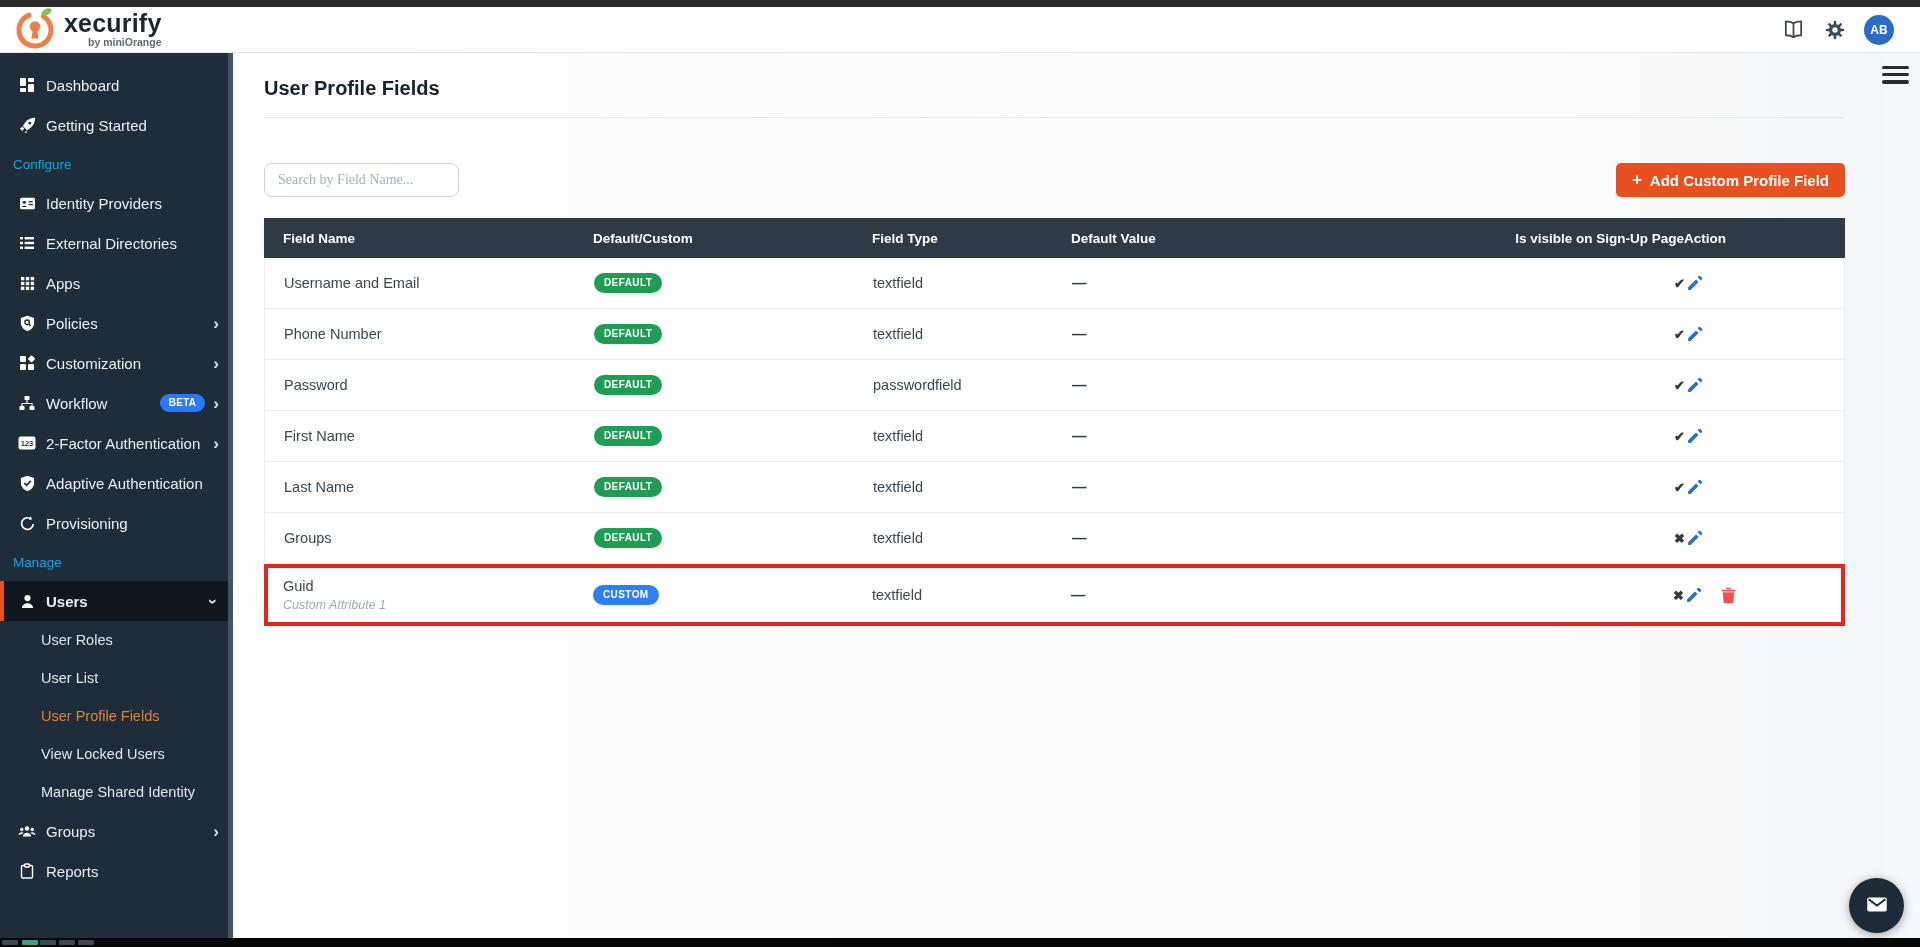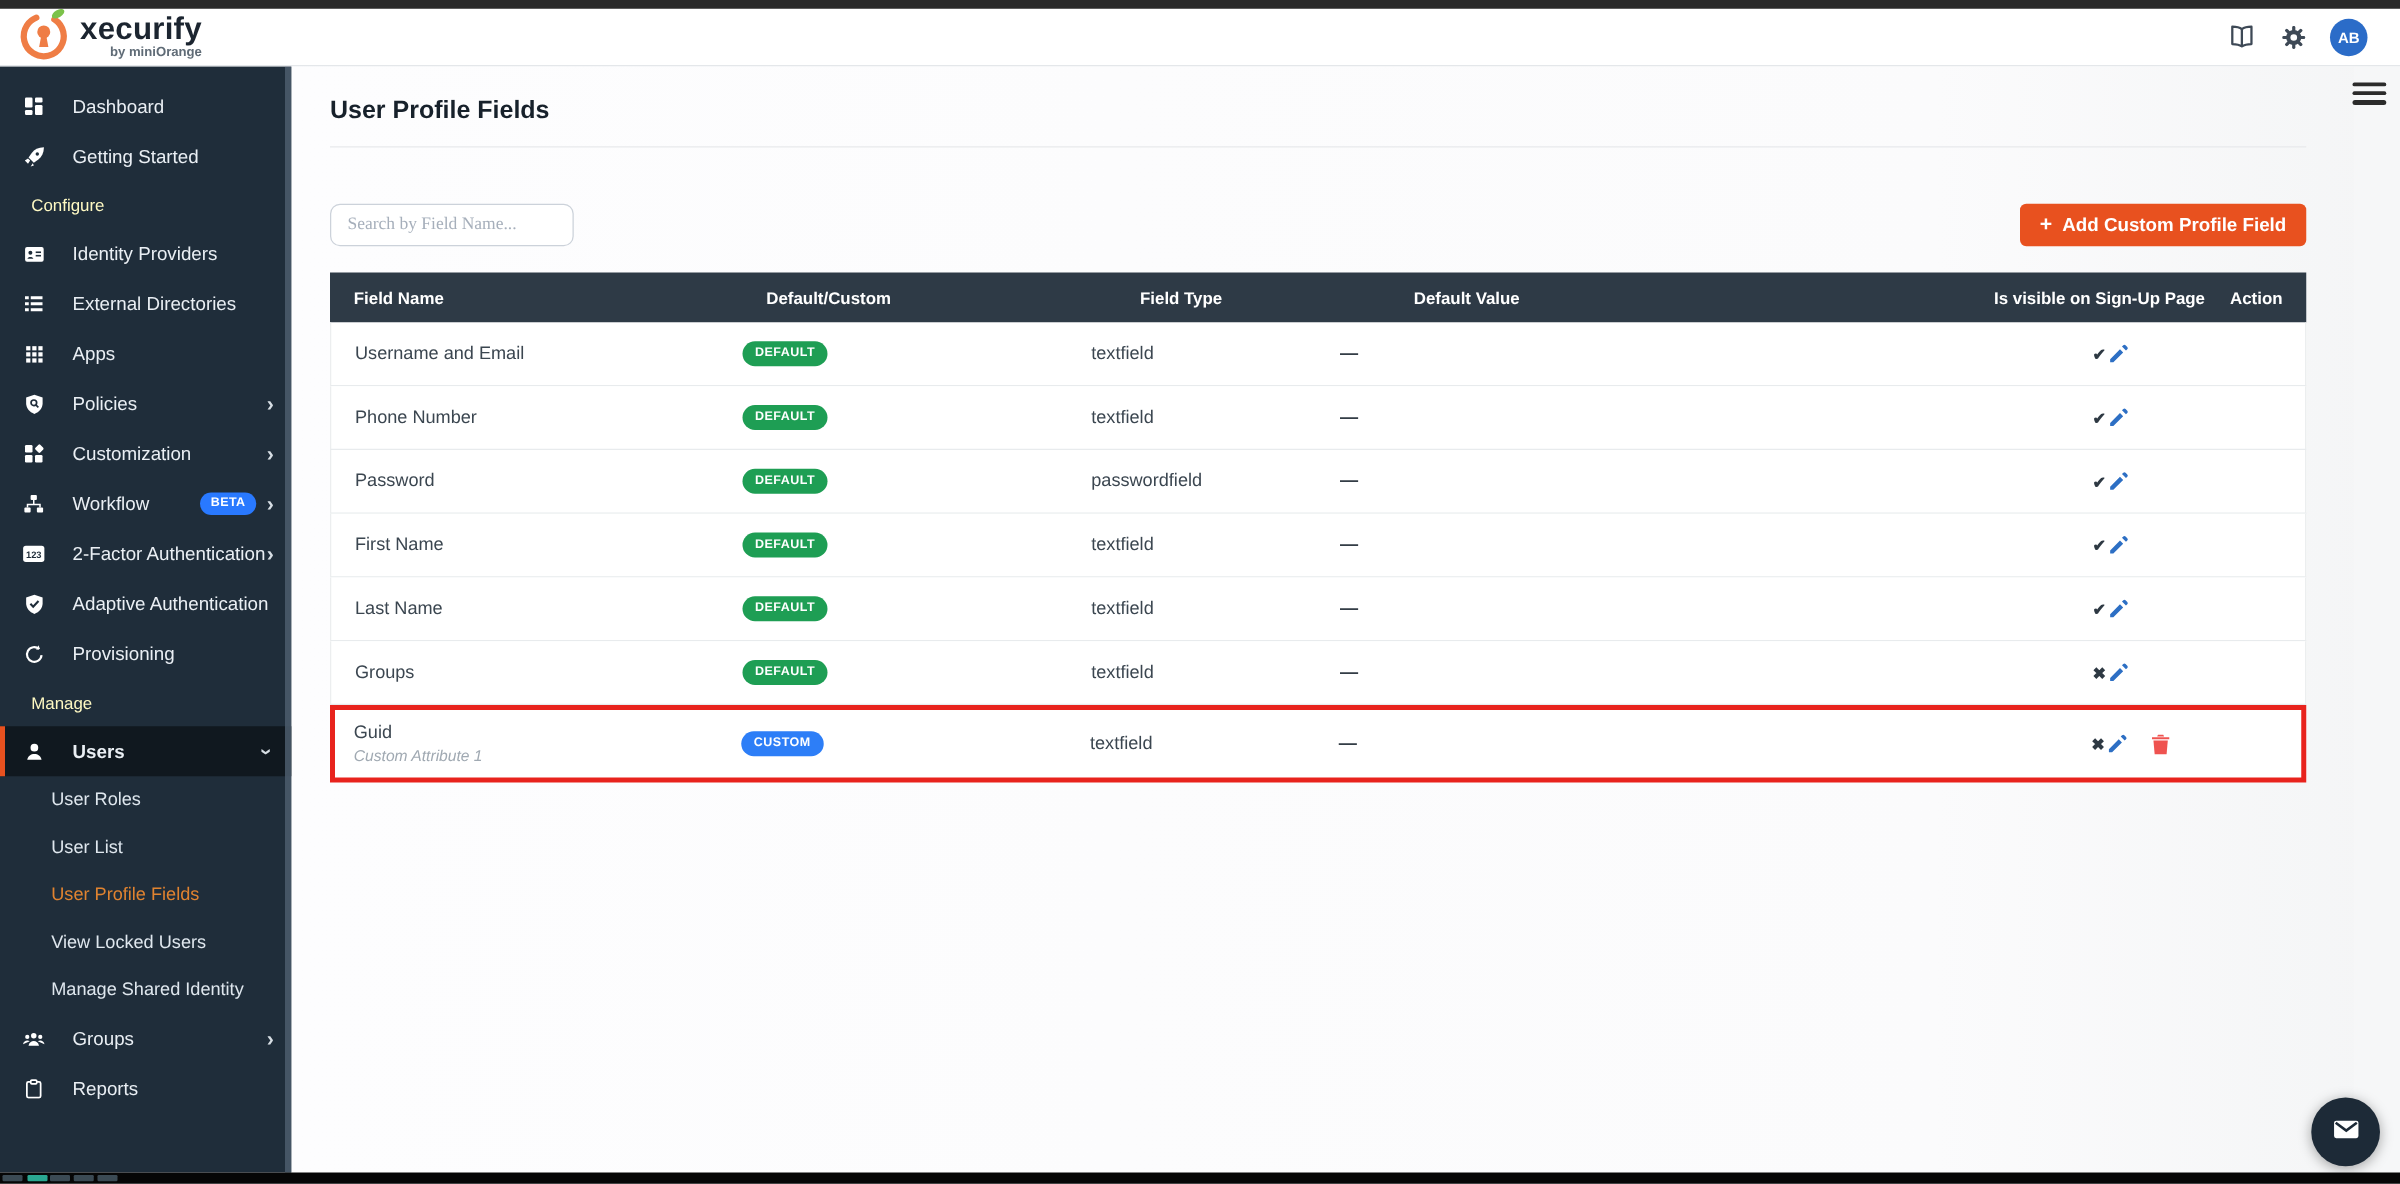--- a/index.html
+++ b/index.html
@@ -20,22 +20,22 @@
   .header-right { margin-left:auto; display:flex; align-items:center; gap:16px; }
   .hdr-icon-btn { width:26px; height:26px; display:flex; align-items:center; justify-content:center; cursor:pointer; }
   .avatar { width:30px; height:30px; border-radius:50%; background:#2b6cc8; color:#fff; font-size:12px; font-weight:700;
     display:flex; align-items:center; justify-content:center; cursor:pointer; }
 
   
   .sidebar { position:absolute; left:0; top:53px; width:233px; bottom:9px; background:#1f2d3a; padding-top:12px; z-index:30; }
   .sidebar::after { content:""; position:absolute; right:0; top:0; bottom:0; width:5px; background:#4c5d6d; opacity:.85; }
   .nav-item { height:40px; display:flex; align-items:center; padding-left:18px; color:#eaeff4; font-size:15px; cursor:pointer; position:relative; }
   .nav-icon { width:18px; height:18px; display:flex; align-items:center; justify-content:center; flex:0 0 18px; }
-  .nav-label { margin-left:22px; white-space:nowrap; }
-  .nav-section { height:38px; display:flex; align-items:center; padding-left:13px; color:#fef9c3; font-size:13.5px;margin-left:12px; }
+  .nav-label { margin-left:10px; white-space:nowrap; }
+  .nav-section { height:38px; display:flex; align-items:center; padding-left:13px; color:#0ea5e9; font-size:13.5px; }
   .chevron { margin-left:auto; margin-right:14px; color:#d7dee4; font-size:17px; font-weight:700; line-height:1; }
   .chevron.down { transform:rotate(90deg); margin-right:16px; }
   .beta-badge { margin-left:auto; background:#2979ff; color:#fff; font-size:10px; font-weight:700; letter-spacing:.3px;
     padding:3px 9px 4px; border-radius:10px; }
   .beta-badge + .chevron { margin-left:8px; }
   .nav-item.active-parent { background:#10181f; font-weight:700; }
   .nav-item.active-parent::before { content:""; position:absolute; left:0; top:0; bottom:0; width:4px; background:#e8511f; }
   .nav-sub { height:38px; display:flex; align-items:center; padding-left:41px; color:#dfe7ee; font-size:14.5px; cursor:pointer; }
   .nav-sub.active { color:#e08330; }
 
@@ -54,21 +54,21 @@
   .search-input { width:195px; height:34px; border:1px solid #ccd2da; border-radius:8px; padding:0 13px;
     font-size:14px; font-family:Liberation Serif, serif; color:#3a454f; background:#fff; outline:none; }
   .search-input::placeholder { color:#a6afbb; }
   .add-btn { margin-left:auto; height:34px; background:#e8511f; color:#fff; border:none; border-radius:5px;
     padding:0 16px; font-size:15px; font-weight:600; font-family:"Liberation Sans", sans-serif;
     display:flex; align-items:center; gap:8px; cursor:pointer; }
   .add-btn .plus { font-size:17px; font-weight:700; line-height:1; margin-top:-1px; }
 
   
   .table { margin-top:21px; width:1581px; }
-  .thead { height:40px; background:#2e3a46; display:flex; align-items:center; color:#fff; font-size:13.5px; font-weight:700;gap:20px; }
+  .thead { height:40px; background:#2e3a46; display:flex; align-items:center; color:#fff; font-size:13.5px; font-weight:700; }
   .trow { min-height:51px; background:#fff; display:flex; align-items:center;
     border-bottom:1px solid #e8ebed; border-left:1px solid #eceeef; border-right:1px solid #eceeef;
     font-size:14.5px; color:#3b4650; }
   .trow.highlighted { min-height:62px; border:4px solid #e8231d; }
   .c1 { flex:0 0 324px; padding-left:19px; }
   .c2 { flex:0 0 284px; padding-left:5px; }
   .c3 { flex:0 0 197px; }
   .c4 { flex:0 0 221px; padding-left:2px; }
   .c5 { flex:0 0 394px; padding-left:7px;text-align:right; }
   .c6 { flex:0 0 150px; display:flex; align-items:center; gap:17px; }

